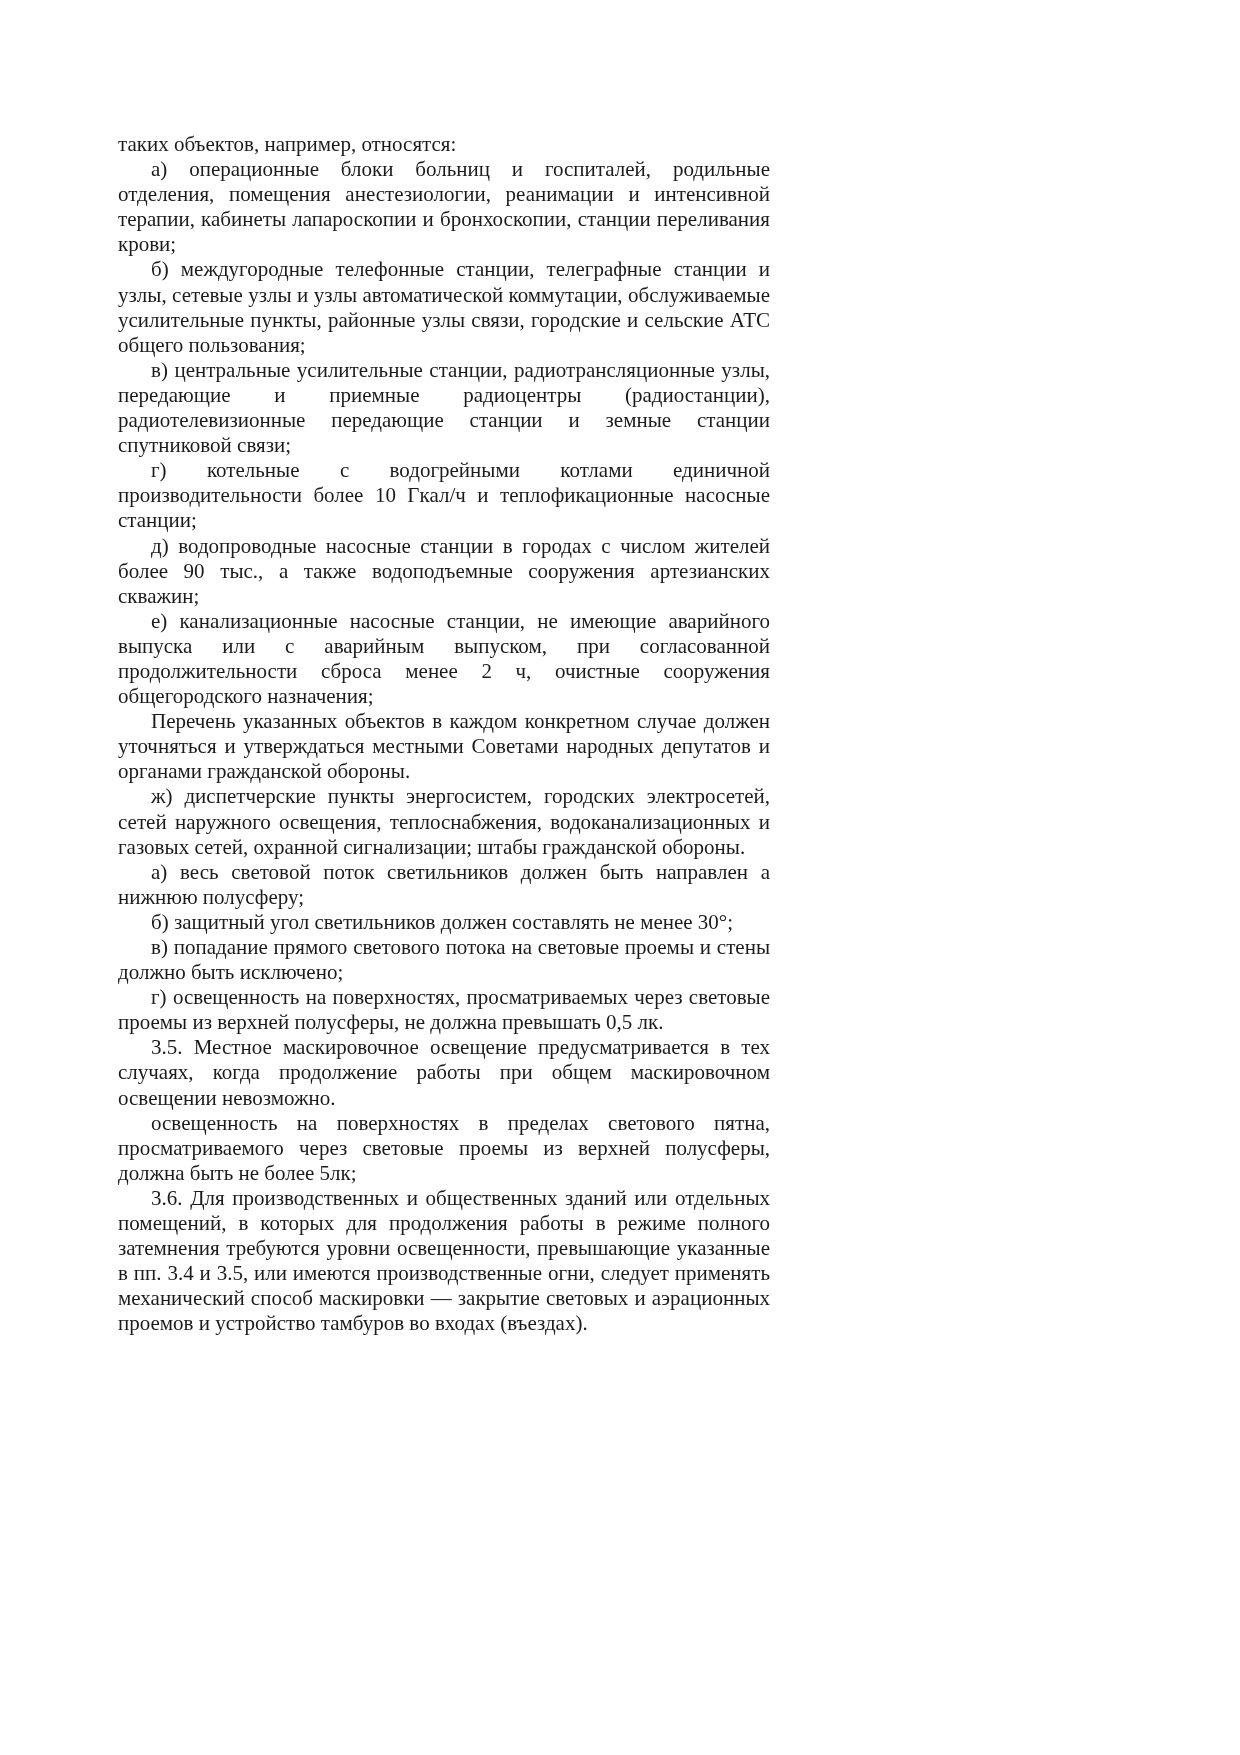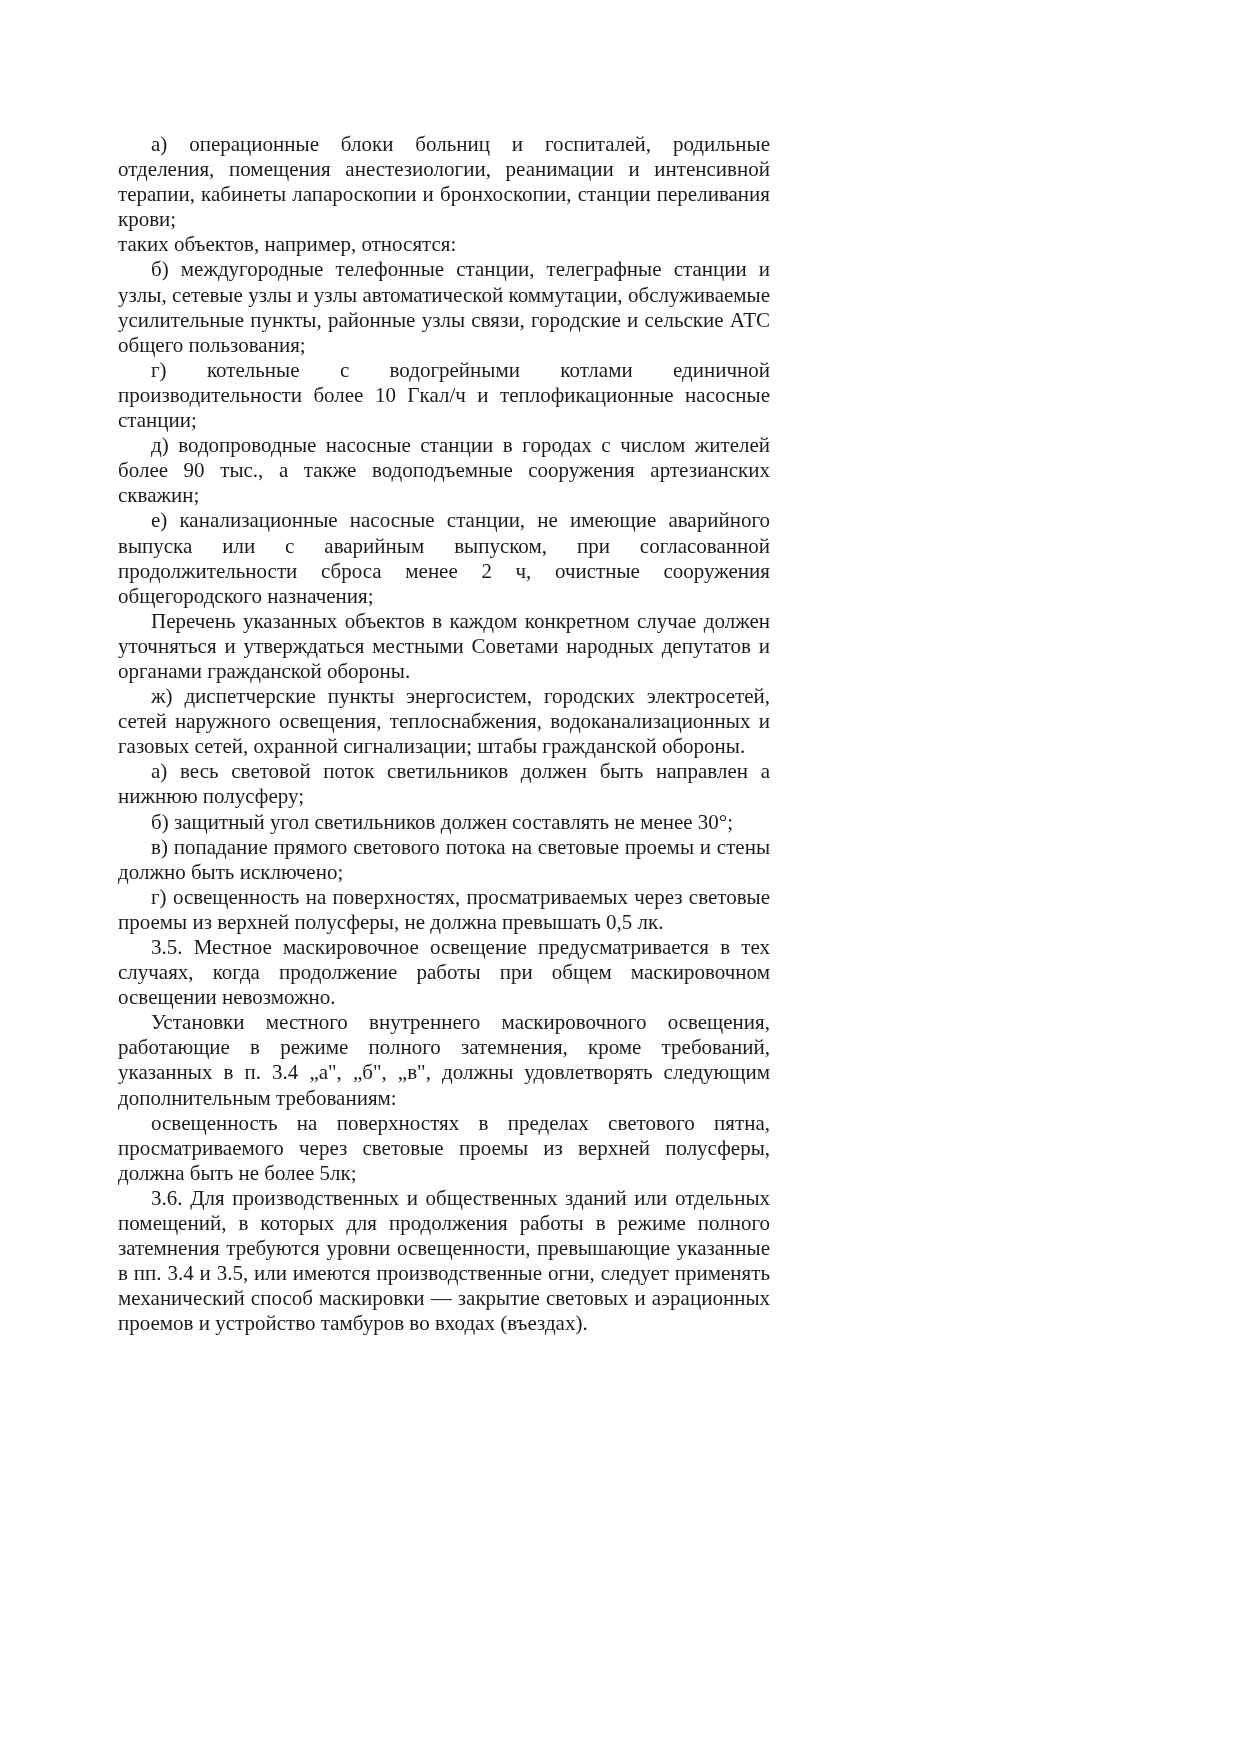--- a/index.html
+++ b/index.html
@@ -33,29 +33,29 @@
     text-indent: 33px;
   }
   p.para.justify-last {
     text-align-last: justify;
   }
 </style>
 </head>
 <body>
 
 <div class="doc-page" style="color: rgb(27, 27, 27);">
+    <p class="para">таких объектов, например, относятся:</p>
     <p class="para indent">а) операционные блоки больниц и госпиталей, родильные отделения, помещения анестезиологии, реанимации и интенсивной терапии, кабинеты лапароскопии и бронхоскопии, станции переливания крови;</p>
-    <p class="para">таких объектов, например, относятся:</p>
     <p class="para indent">б) междугородные телефонные станции, телеграфные станции и узлы, сетевые узлы и узлы автоматической коммутации, обслуживаемые усилительные пункты, районные узлы связи, городские и сельские АТС общего пользования;</p>
+    <p class="para indent">в) центральные усилительные станции, радиотрансляционные узлы, передающие и приемные радиоцентры (радиостанции), радиотелевизионные передающие станции и земные станции спутниковой связи;</p>
     <p class="para indent">г) котельные с водогрейными котлами единичной производительности более 10 Гкал/ч и теплофикационные насосные станции;</p>
     <p class="para indent">д) водопроводные насосные станции в городах с числом жителей более 90 тыс., а также водоподъемные сооружения артезианских скважин;</p>
     <p class="para indent">е) канализационные насосные станции, не имеющие аварийного выпуска или с аварийным выпуском, при согласованной продолжительности сброса менее 2 ч, очистные сооружения общегородского назначения;</p>
     <p class="para indent">Перечень указанных объектов в каждом конкретном случае должен уточняться и утверждаться местными Советами народных депутатов и органами гражданской обороны.</p>
     <p class="para indent">ж) диспетчерские пункты энергосистем, городских электросетей, сетей наружного освещения, теплоснабжения, водоканализационных и газовых сетей, охранной сигнализации; штабы гражданской обороны.</p>
     <p class="para indent">а) весь световой поток светильников должен быть направлен а нижнюю полусферу;</p>
     <p class="para indent">б) защитный угол светильников должен составлять не менее 30°;</p>
     <p class="para indent">в) попадание прямого светового потока на световые проемы и стены должно быть исключено;</p>
     <p class="para indent">г) освещенность на поверхностях, просматриваемых через световые проемы из верхней полусферы, не должна превышать 0,5 лк.</p>
     <p class="para indent">3.5. Местное маскировочное освещение предусматривается в тех случаях, когда продолжение работы при общем маскировочном освещении невозможно.</p>
-    <p class="para indent">Установки местного внутреннего маскировочного освещения, работающие в режиме полного затемнения, кроме требований, указанных в п. 3.4 „а", „б", „в", должны удовлетворять следующим дополнительным требованиям:</p>
     <p class="para indent">освещенность на поверхностях в пределах светового пятна, просматриваемого через световые проемы из верхней полусферы, должна быть не более 5лк;</p>
     <p class="para indent">3.6. Для производственных и общественных зданий или отдельных помещений, в которых для продолжения работы в режиме полного затемнения требуются уровни освещенности, превышающие указанные в пп. 3.4 и 3.5, или имеются производственные огни, следует применять механический способ маскировки — закрытие световых и аэрационных проемов и устройство тамбуров во входах (въездах).</p>
   </div>
 
 </body></html>

